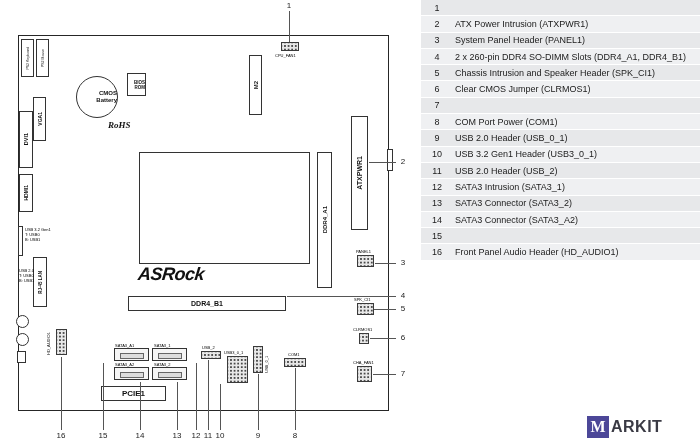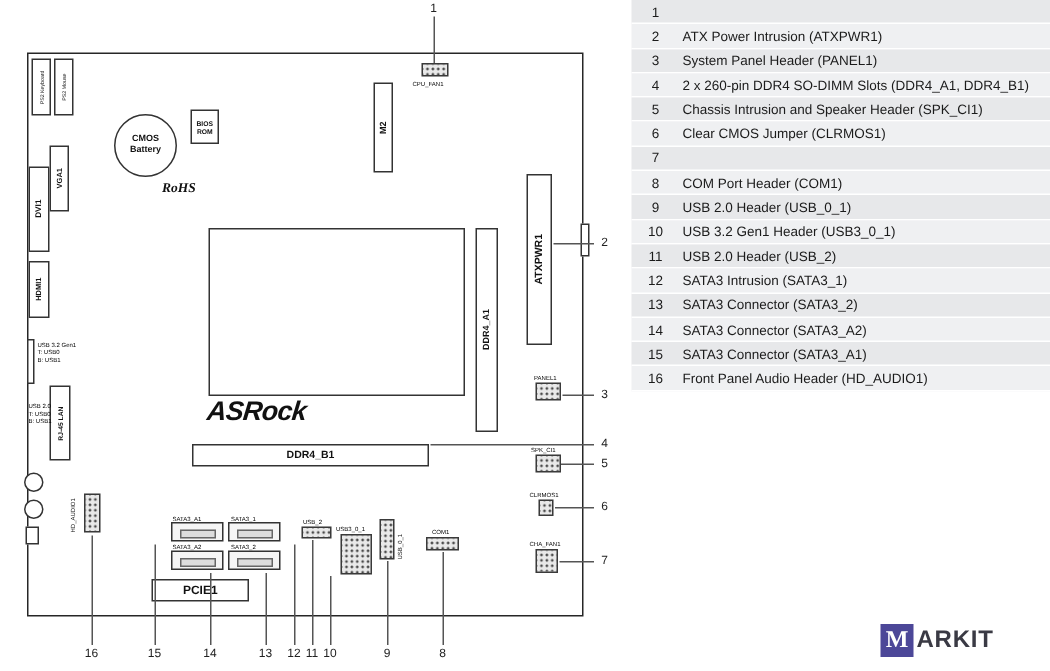--- a/index.html
+++ b/index.html
@@ -13,21 +13,21 @@
   .vtext{writing-mode:vertical-rl;transform:rotate(180deg);white-space:nowrap}
   .pin{position:absolute;border:1px solid #3a3a3a;background-color:#e9e9e9;
        background-image:radial-gradient(circle,#4a4a4a .7px,transparent 1.1px);
        background-size:3.6px 3.6px;background-position:1.2px 1.2px}
   .sata{position:absolute;width:35px;height:13px;border:1px solid #333;background:#f5f5f5}
   .sata::after{content:"";position:absolute;left:5px;top:4px;width:22px;height:4px;border:1px solid #666;background:#ddd}
   .tl{position:absolute;font-size:4px;line-height:5px;color:#000;white-space:nowrap}
   .tlp{position:absolute;font-size:4px;line-height:5px;color:#000;white-space:pre-line}
   .line{position:absolute;background:#555;z-index:5}
   .co{position:absolute;width:14px;text-align:center;font-size:8px;color:#222;z-index:6}
-  .cell{display:flex;align-items:center;justify-content:center;text-align:center}
+  .cell{display:flex;align-items:center;justify-content:center;text-align:right}
   
   .legend{position:absolute;left:421px;top:0;width:279px}
   .legend-head{display:flex;align-items:center;background:#57575a;color:#fff;height:16px;font-size:10px;font-weight:bold}
   .lh-no{width:32px;padding-left:6px}
   .lh-desc{flex:1;padding-left:2px}
   .legend-row{display:flex;align-items:center;height:16.3px;border-bottom:1px solid #fff;font-size:9px;color:#1b1b1b}
   .legend-row.odd{background:#e7e8ea}
   .legend-row.even{background:#eff0f2}
   .lr-no{width:32px;text-align:center;flex:none}
   .lr-desc{flex:1;padding-left:2px;white-space:nowrap}
@@ -190,21 +190,21 @@
       </div>
       <div class="legend-row even">
         <div class="lr-no">6</div>
         <div class="lr-desc">Clear CMOS Jumper (CLRMOS1)</div>
       </div>
       <div class="legend-row odd">
         <div class="lr-no">7</div>
       </div>
       <div class="legend-row even">
         <div class="lr-no">8</div>
-        <div class="lr-desc">COM Port Header (COM1)</div>
+        <div class="lr-desc">COM Port Power (COM1)</div>
       </div>
       <div class="legend-row odd">
         <div class="lr-no">9</div>
         <div class="lr-desc">USB 2.0 Header (USB_0_1)</div>
       </div>
       <div class="legend-row even">
         <div class="lr-no">10</div>
         <div class="lr-desc">USB 3.2 Gen1 Header (USB3_0_1)</div>
       </div>
       <div class="legend-row odd">
@@ -218,21 +218,20 @@
       <div class="legend-row odd">
         <div class="lr-no">13</div>
         <div class="lr-desc">SATA3 Connector (SATA3_2)</div>
       </div>
       <div class="legend-row even">
         <div class="lr-no">14</div>
         <div class="lr-desc">SATA3 Connector (SATA3_A2)</div>
       </div>
       <div class="legend-row odd">
         <div class="lr-no">15</div>
-        <div class="lr-desc">SATA3 Connector (SATA3_A1)</div>
       </div>
       <div class="legend-row even">
         <div class="lr-no">16</div>
         <div class="lr-desc">Front Panel Audio Header (HD_AUDIO1)</div>
       </div>
     </div>
 </div>
 
 <div class="brand">
   <div class="brand-box">M</div>

